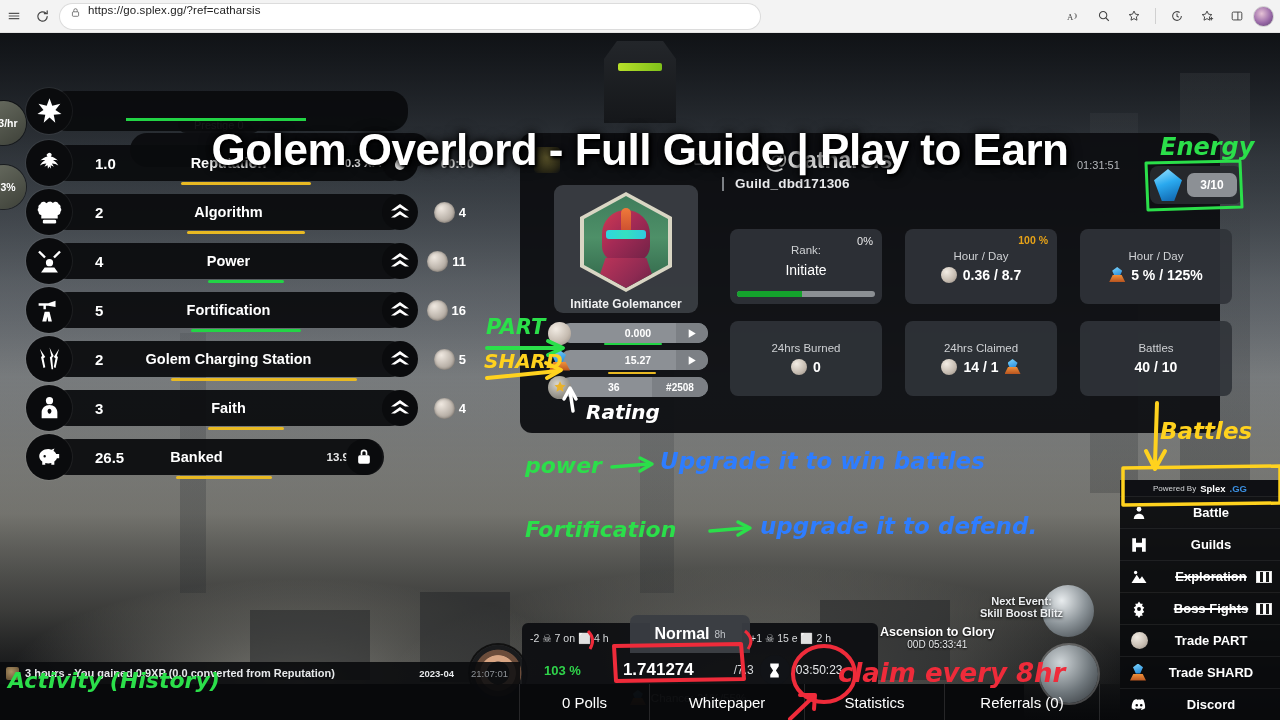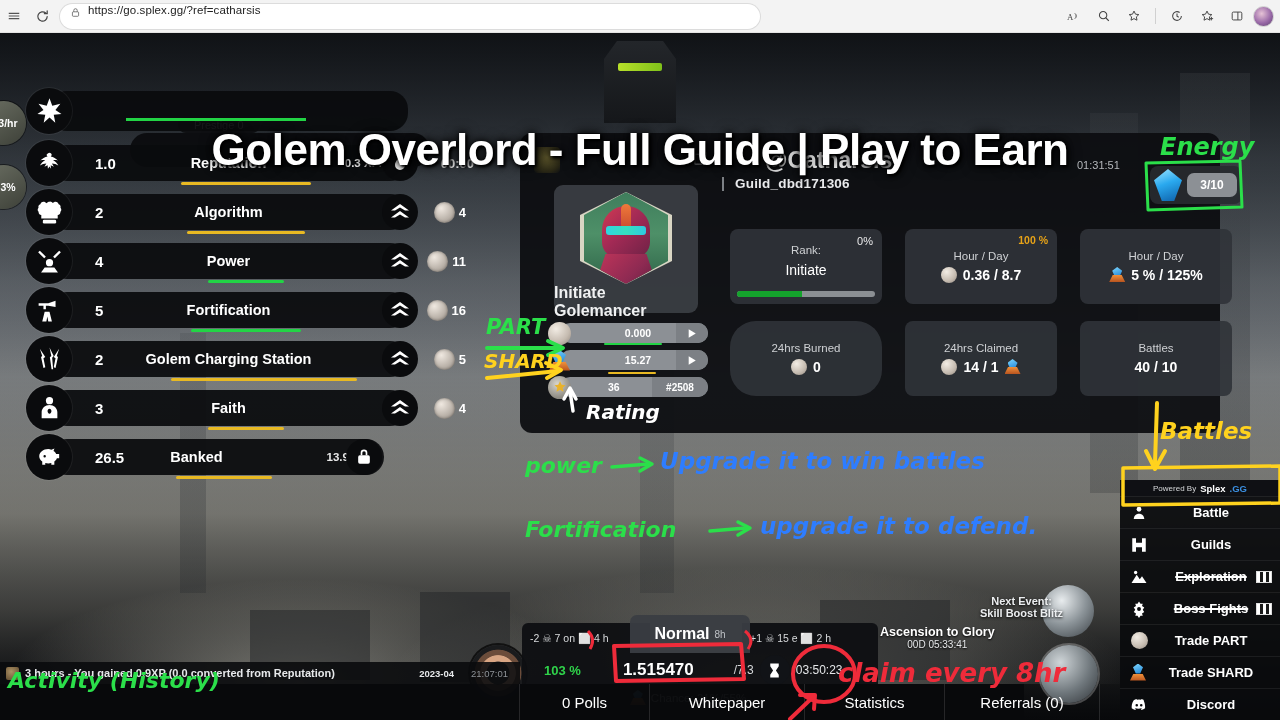--- a/index.html
+++ b/index.html
@@ -197,21 +197,21 @@
   #helm-ridge {
     top: 12px; width: 10px; height: 26px; border-radius: 5px;
     background: linear-gradient(180deg,#ef7a3a,#c94a2f);
   }
   #helm-body {
     top: 62px; width: 64px; height: 34px;
     background: linear-gradient(135deg,#c2355a 0%, #8e2a52 60%, #5e1f3e 100%);
     clip-path: polygon(18% 0%, 82% 0%, 100% 100%, 0% 100%);
   }
   #avatar-label {
-    color: #f0f1f2; font-size: 16px; font-weight: 600;
+    margin-top: 5px; color: #f0f1f2; font-size: 12px; font-weight: 600;
   }
 
   
   #resources { position: absolute; left: 548px; top: 289px; width: 160px; }
   .res-row { display: flex; align-items: center; height: 22px; margin-bottom: 5px; position: relative; }
   .res-icon { width: 23px; height: 23px; border-radius: 50%; flex: none; z-index: 2; }
   .icon-part { background: radial-gradient(circle at 35% 30%, #f2ece4, #c5bbb0 60%, #8f857c); }
   .icon-shard {
     background: none; position: relative;
   }
@@ -774,21 +774,21 @@
   </div>
 
   <div class="mini-card" style="left:1080px;top:196px;">
     <span class="mc-title">Hour / Day</span>
     <span class="mc-val">
       <span class="mini-shard"></span>
       <span>5 % / 125%</span>
     </span>
   </div>
 
-  <div class="mini-card" style="left:730px;top:288px;border-radius:26px;">
+  <div class="mini-card" style="left:730px;top:288px;">
     <span class="mc-title">24hrs Burned</span>
     <span class="mc-val">
       <span class="mini-coin"></span>
       <span>0</span>
     </span>
   </div>
 
   <div class="mini-card" style="left:905px;top:288px;">
     <span class="mc-title">24hrs Claimed</span>
     <span class="mc-val">
@@ -905,21 +905,21 @@
       <span>+1 ☠ 15 e ⬜ 2 h</span>
     </div>
 
     <div id="mode-tab">
       <span id="mode-name">Normal</span>
       <span id="mode-dur">8h</span>
     </div>
 
     <div id="power-row">
       <span id="power-pct">103 %</span>
-      <span id="power-main">1.515470</span>
+      <span id="power-main">1.741274</span>
       <span id="power-max">/7.3</span>
       <span id="hourglass">
         <svg viewBox="0 0 24 24">
             <path d="M6 2h12v4l-4 6 4 6v4H6v-4l4-6-4-6z"></path>
           </svg>
       </span>
       <span id="claim-time">03:50:23</span>
     </div>
 
     <div id="chance-chip">

